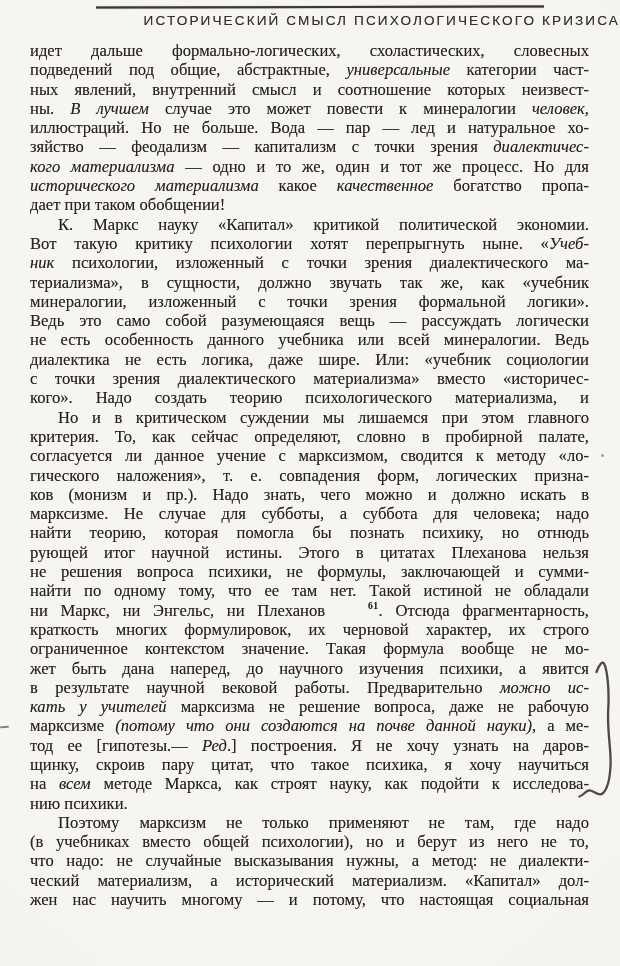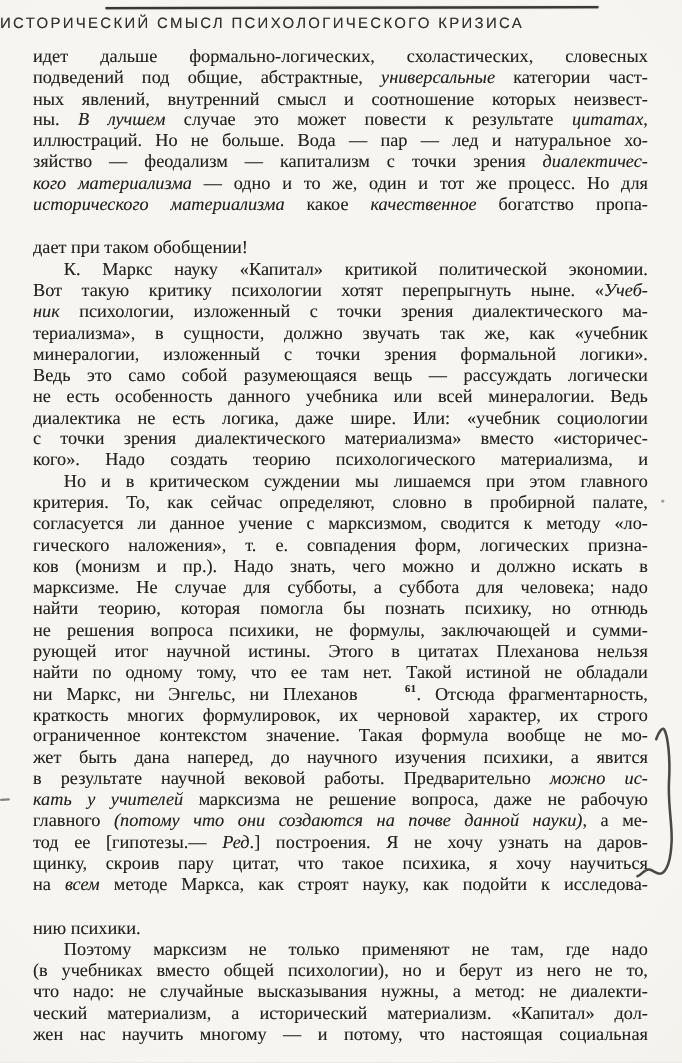--- a/index.html
+++ b/index.html
@@ -9,36 +9,36 @@
     background:radial-gradient(ellipse 120% 100% at 48% 45%, #f6f5f1 55%, #efede7 92%, #e9e7e0 100%);
     color:#262320;
     font-family:"Liberation Serif", serif;
   }
   .rule-top{
     position:absolute;top:6px;left:96px;width:448px;height:2px;
     background:#3b3833;transform:rotate(-0.12deg);
     box-shadow:0 0 1px rgba(59,56,51,.7);
   }
   .header-title{
-    position:absolute;top:13px;left:0;width:620px;text-align:left;
+    position:absolute;top:13px;left:0;width:620px;text-align:right;
     font-family:"Liberation Sans", sans-serif;
     font-size:13.6px;letter-spacing:2.1px;color:#35322d;
     text-shadow:0 0 .4px rgba(53,50,45,.55);
   }
   .text-body{
     position:absolute;top:41px;left:30px;width:559px;
     font-size:16.6px;
     text-shadow:0 0 .4px rgba(45,40,34,.45);
   }
   .para{margin:0;padding:0;}
   .tline{
     height:19.3px;line-height:19.3px;overflow:hidden;
     text-align:justify;text-align-last:justify;font-family:Liberation Serif, serif;
   }
-  .tline.lastline{text-align:left;text-align-last:left;margin-top:20px;}
+  .tline.lastline{text-align:left;text-align-last:left;}
   .tline.indent{padding-left:28px;}
   em{font-style:italic;margin-top:39px;}
   sup{
     font-size:9.5px;font-weight:bold;letter-spacing:.5px;
     vertical-align:super;line-height:0;margin-left:43px;
   }
   .footer{
     position:absolute;top:968px;left:30px;width:559px;height:20px;
     font-size:14.6px;color:#2b2824;
     text-shadow:0 0 .4px rgba(45,40,34,.4);
@@ -62,21 +62,21 @@
 <div class="page">
 
   <div class="rule-top"></div>
   <div class="header-title">ИСТОРИЧЕСКИЙ СМЫСЛ ПСИХОЛОГИЧЕСКОГО КРИЗИСА</div>
 
   <div class="text-body">
       <div class="para">
         <div class="tline"><span>идет дальше формально-логических, схоластических, словесных</span></div>
         <div class="tline"><span>подведений под общие, абстрактные, </span><em>универсальные</em><span> категории част-</span></div>
         <div class="tline"><span>ных явлений, внутренний смысл и соотношение которых неизвест-</span></div>
-        <div class="tline"><span>ны. </span><em>В лучшем</em><span> случае это может повести к результате </span><em>цитатах</em><span>,</span></div>
+        <div class="tline"><span>ны. </span><em>В лучшем</em><span> случае это может повести к минералогии </span><em>человек</em><span>,</span></div>
         <div class="tline"><span>иллюстраций. Но не больше. Вода — пар — лед и натуральное хо-</span></div>
         <div class="tline"><span>зяйство — феодализм — капитализм с точки зрения </span><em>диалектичес-</em></div>
         <div class="tline"><em>кого материализма</em><span> — одно и то же, один и тот же процесс. Но для</span></div>
         <div class="tline"><em>исторического материализма</em><span> какое </span><em>качественное</em><span> богатство пропа-</span></div>
         <div class="tline lastline"><span>дает при таком  обобщении!</span></div>
       </div>
       <div class="para">
         <div class="tline indent"><span>К. Маркс науку «Капитал» критикой политической экономии.</span></div>
         <div class="tline"><span>Вот такую критику психологии хотят перепрыгнуть ныне. «</span><em>Учеб-</em></div>
         <div class="tline"><em>ник</em><span> психологии, изложенный с точки зрения диалектического ма-</span></div>
@@ -89,30 +89,30 @@
         <div class="tline"><span>кого». Надо создать теорию психологического материализма, и</span></div>
       </div>
       <div class="para">
         <div class="tline indent"><span>Но и в критическом суждении мы лишаемся при этом главного</span></div>
         <div class="tline"><span>критерия. То, как сейчас определяют, словно в пробирной палате,</span></div>
         <div class="tline"><span>согласуется ли данное учение с марксизмом, сводится к методу «ло-</span></div>
         <div class="tline"><span>гического наложения», т. е. совпадения форм, логических призна-</span></div>
         <div class="tline"><span>ков (монизм и пр.). Надо знать, чего можно и должно искать в</span></div>
         <div class="tline"><span>марксизме. Не случае для субботы, а суббота для человека; надо</span></div>
         <div class="tline"><span>найти теорию, которая помогла бы познать психику, но отнюдь</span></div>
+        <div class="tline"><span>рующей итог научной истины. Этого в цитатах Плеханова нельзя</span></div>
         <div class="tline"><span>не решения вопроса психики, не формулы, заключающей и сумми-</span></div>
-        <div class="tline"><span>рующей итог научной истины. Этого в цитатах Плеханова нельзя</span></div>
         <div class="tline"><span>найти по одному тому, что ее там нет. Такой истиной не обладали</span></div>
         <div class="tline"><span>ни Маркс, ни Энгельс, ни Плеханов</span><sup>61</sup><span>. Отсюда фрагментарность,</span></div>
         <div class="tline"><span>краткость многих формулировок, их черновой характер, их строго</span></div>
         <div class="tline"><span>ограниченное контекстом значение. Такая формула вообще не мо-</span></div>
         <div class="tline"><span>жет быть дана наперед, до научного изучения психики, а явится</span></div>
         <div class="tline"><span>в результате научной вековой работы. Предварительно </span><em>можно ис-</em></div>
         <div class="tline"><em>кать у учителей</em><span> марксизма не решение вопроса, даже не рабочую</span></div>
-        <div class="tline"><span>главного </span><em>(потому что они создаются на почве данной науки)</em><span>, а ме-</span></div>
+        <div class="tline"><span>марксизме </span><em>(потому что они создаются на почве данной науки)</em><span>, а ме-</span></div>
         <div class="tline"><span>тод ее [гипотезы.— </span><em>Ред</em><span>.] построения. Я не хочу узнать на даров-</span></div>
         <div class="tline"><span>щинку, скроив пару цитат, что такое психика, я хочу научиться</span></div>
         <div class="tline"><span>на </span><em>всем</em><span> методе Маркса, как строят науку, как подойти к исследова-</span></div>
         <div class="tline lastline"><span>нию психики.</span></div>
       </div>
       <div class="para">
         <div class="tline indent"><span>Поэтому марксизм не только применяют не там, где надо</span></div>
         <div class="tline"><span>(в учебниках вместо общей психологии), но и берут из него не то,</span></div>
         <div class="tline"><span>что надо: не случайные высказывания нужны, а метод: не диалекти-</span></div>
         <div class="tline"><span>ческий материализм, а исторический материализм. «Капитал» дол-</span></div>

